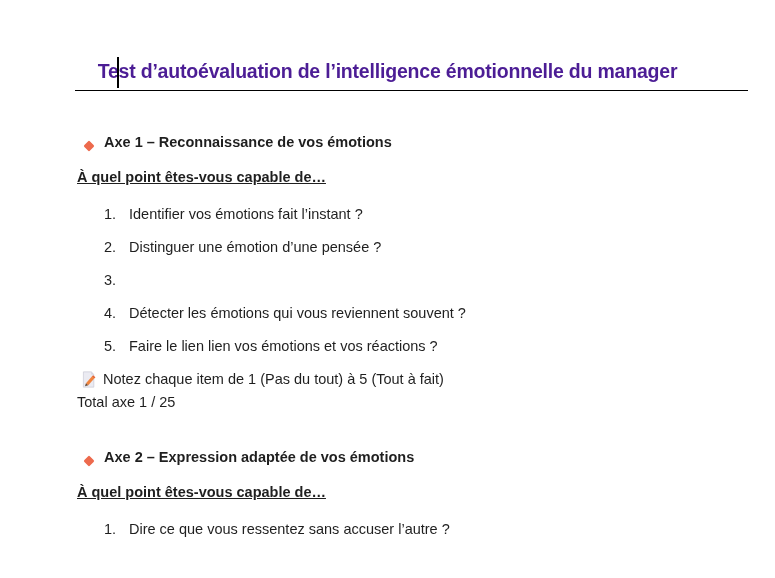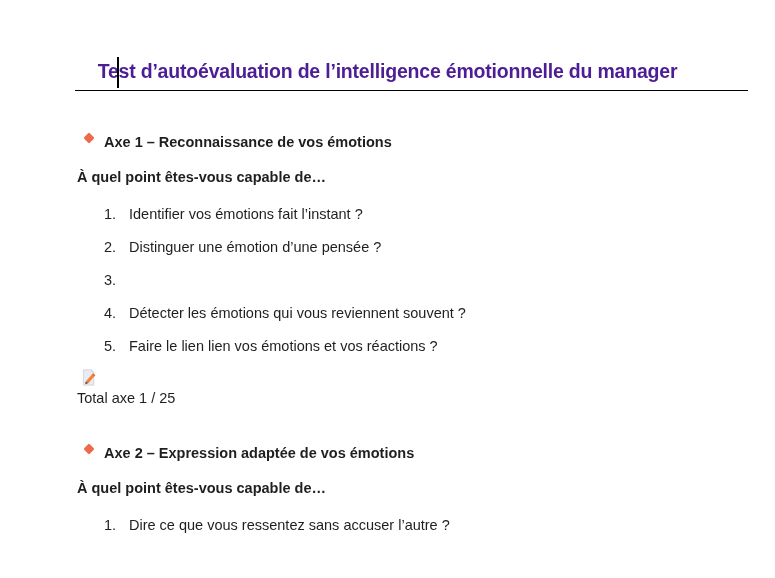--- a/index.html
+++ b/index.html
@@ -41,21 +41,21 @@
     border-top:1.8px solid #000;
     margin:3px 0 0 75px;
     width:673px;
   }
   
   .content{
     padding:0 30px 0 77px;
   }
   .axe-heading{
     display:flex;
-    align-items:flex-start;
+    align-items:flex-end;
     margin-top:43px;
     padding-left:8px;
   }
   .axe-heading.second{margin-top:36px;}
   .diamond{
     width:8px;
     height:8px;
     background:#ed6a4d;
     transform:rotate(45deg);
     border-radius:1.5px;
@@ -65,20 +65,21 @@
   .axe-title{
     font-size:14.5px;
     font-weight:bold;
     line-height:16px;
   }
   .subheading{
     margin-top:19px;
     font-size:14.5px;
     font-weight:bold;
     line-height:16px;
+    text-decoration:underline;
   }
   .num-list{
     margin-top:19px;
   }
   .list-item{
     display:flex;
     padding-left:27px;
     height:20px;
     margin-bottom:13px;
     font-size:14.5px;
@@ -153,20 +154,21 @@
     </div>
 
     <div class="note-row">
       <svg class="memo-icon" viewBox="0 0 16 16" aria-hidden="true">
         <path d="M3.2 0.8 H10.6 L13 3.2 V15.2 H3.2 Z" fill="#ebebf2" stroke="#c6c6d2" stroke-width="0.6"></path>
         <path d="M10.6 0.8 L13 3.2 H10.6 Z" fill="#d2d2de"></path>
         <path d="M5.6 11.6 L11.2 5.2 L13.4 7.1 L7.8 13.5 Z" fill="#f0833c"></path>
         <path d="M5.6 11.6 L4.7 14.4 L7.8 13.5 Z" fill="#6b4a32"></path>
         <path d="M11.2 5.2 L12.3 4 L14.5 5.9 L13.4 7.1 Z" fill="#e8622e"></path>
       </svg>
+      <span>Notez chaque item de 1 (Pas du tout) à 5 (Tout à fait)</span>
     </div>
 
     <div class="total-line">Total axe 1 / 25</div>
 
     <div class="axe-heading second">
       <span class="diamond"></span>
       <span class="axe-title">Axe 2 – Expression adaptée de vos émotions</span>
     </div>
 
     <div class="subheading">À quel point êtes-vous capable de…</div>

